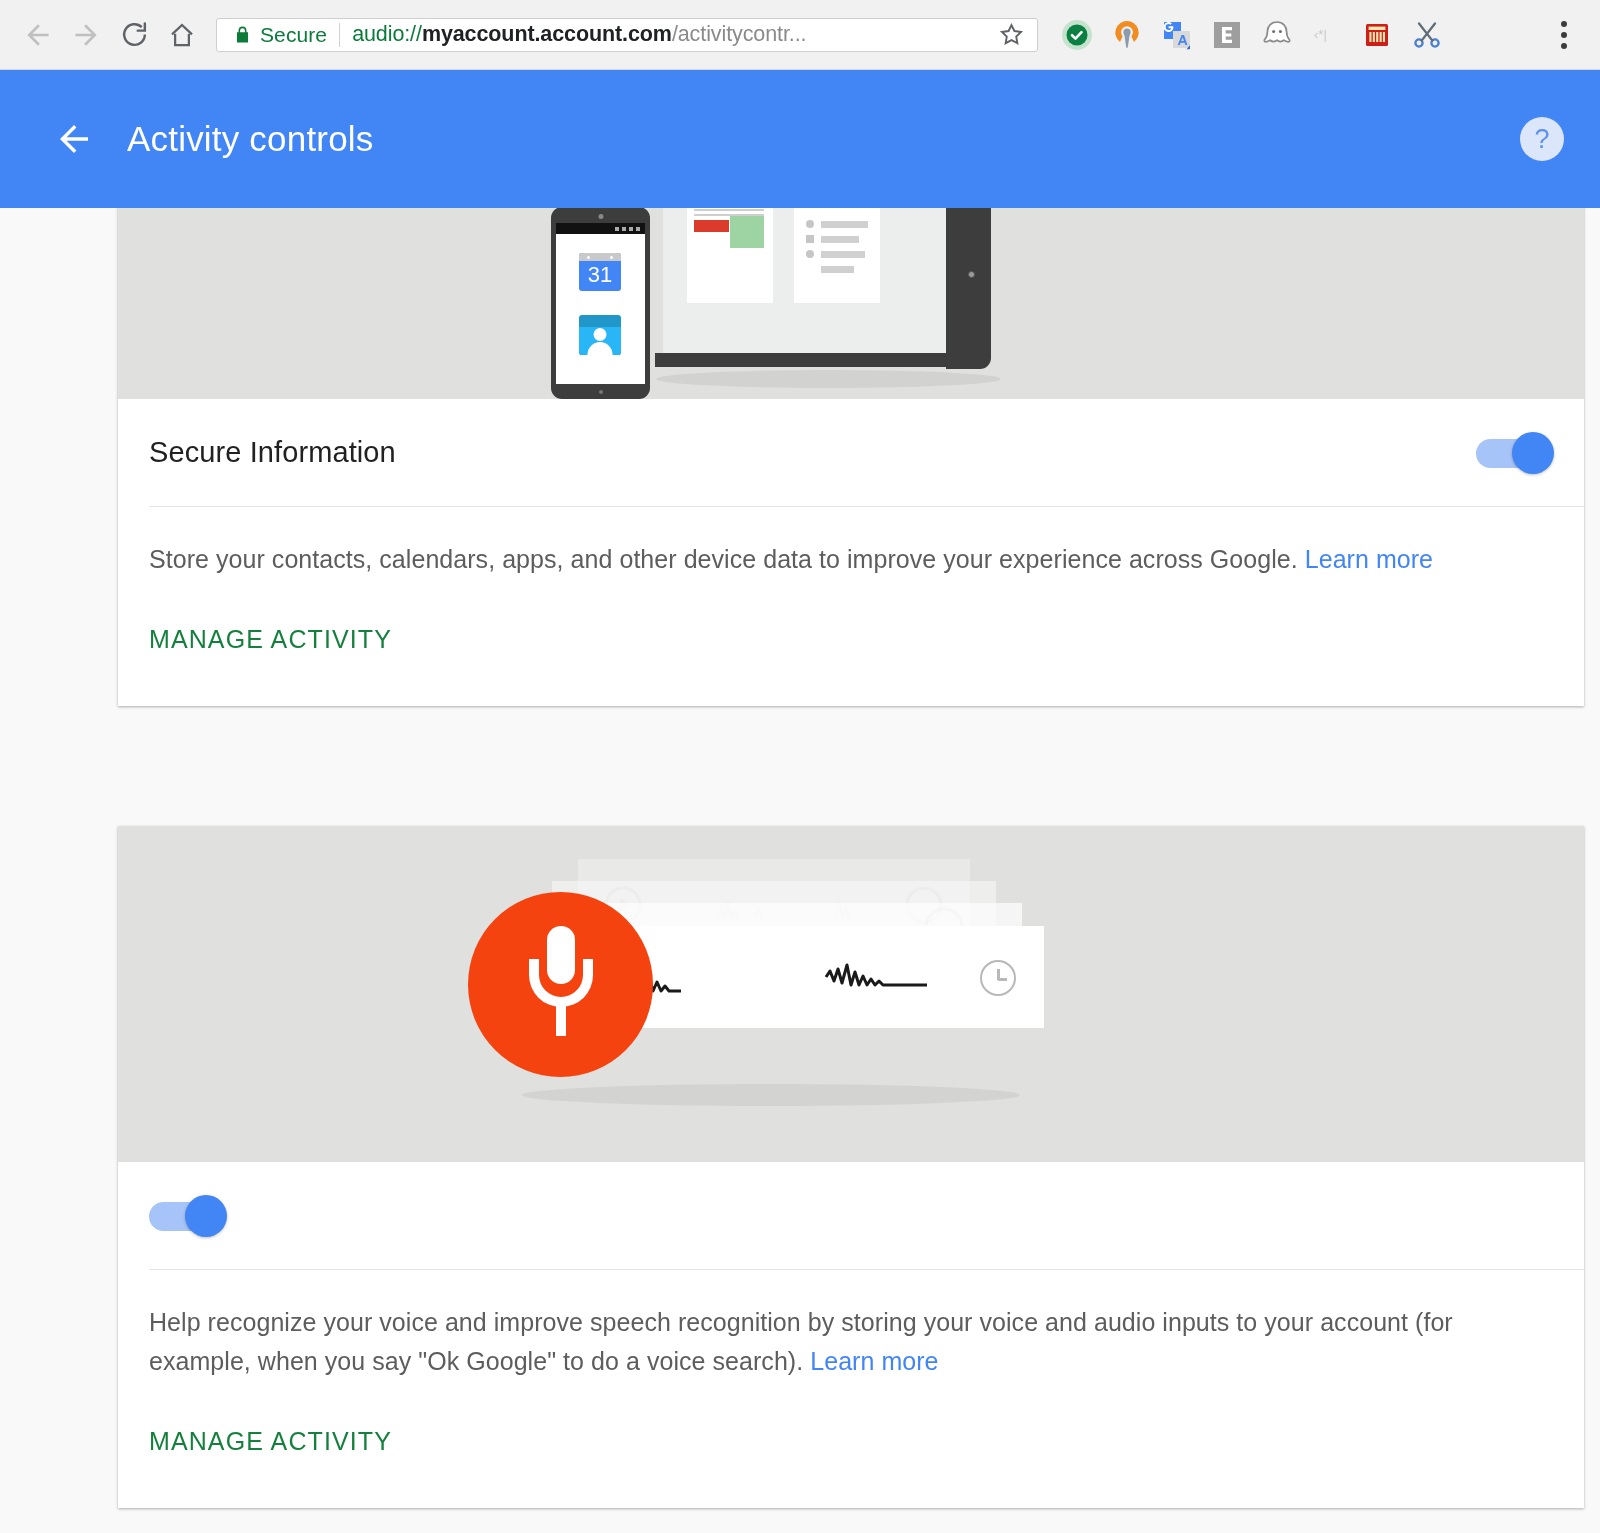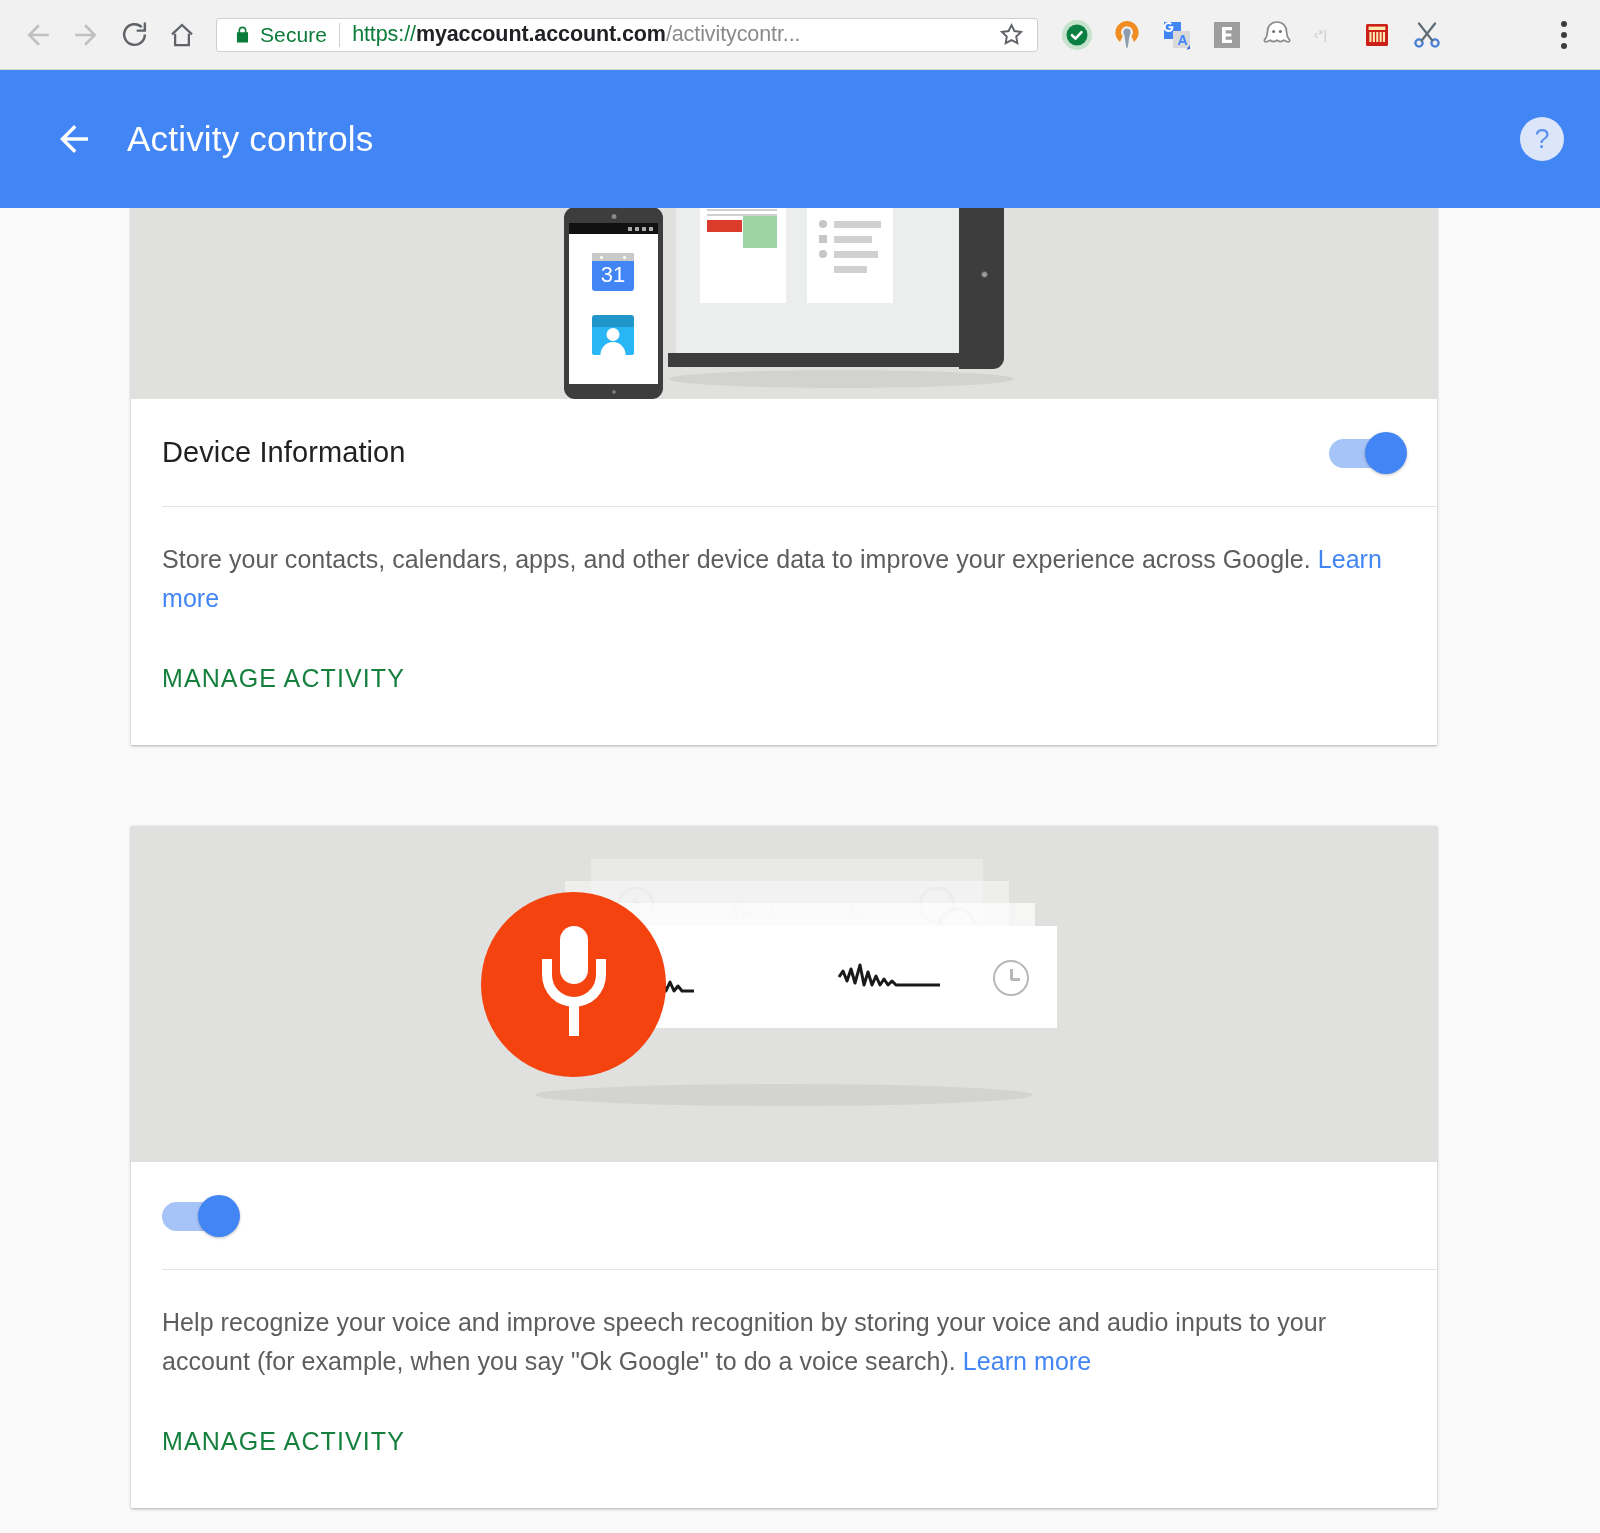--- a/index.html
+++ b/index.html
@@ -109,22 +109,22 @@
   .page {
     position: relative;
     width: 1600px;
     height: 1349px;
     background: #f9f9f9;
     overflow: hidden;
   }
 
   .card {
     position: absolute;
-    left: 131px;
-    width: 1306px;
+    left: 118px;
+    width: 1466px;
     background: #ffffff;
     box-shadow: 0 1px 3px rgba(0,0,0,0.22), 0 1px 2px rgba(0,0,0,0.10);
   }
 
   .hero {
     position: relative;
     width: 100%;
     background: #e0e0de;
     overflow: hidden;
   }
@@ -307,21 +307,21 @@
   </div>
 
   <div class="omnibox">
     <span class="lock-icon">
       <svg width="19" height="23" viewBox="0 0 24 24">
           <path d="M17 9V7a5 5 0 0 0-10 0v2H5v13h14V9h-2zm-8-2a3 3 0 0 1 6 0v2H9V7z" fill="#0b7b39"></path>
         </svg>
     </span>
     <span class="secure-word">Secure</span>
     <span class="omni-sep"></span>
-    <span class="url-text"><span class="url-scheme">https://</span><span class="url-host">myaccount.account.com</span><span class="url-path">/activitycontr...</span></span>
+    <span class="url-text"><span class="url-scheme">audio://</span><span class="url-host">myaccount.account.com</span><span class="url-path">/activitycontr...</span></span>
     <span class="star-btn">
       <svg width="27" height="27" viewBox="0 0 24 24" fill="none" stroke="#5f6368" stroke-width="1.7">
           <path d="M12 3.6l2.6 5.3 5.9.9-4.3 4.1 1 5.8-5.2-2.7-5.2 2.7 1-5.8L3.5 9.8l5.9-.9z"></path>
         </svg>
     </span>
   </div>
 
   <div class="ext-tray">
     <div class="ext-icon">
       <svg width="36" height="36" viewBox="0 0 36 36">
@@ -461,21 +461,21 @@
             <span class="lower"></span>
               <span class="head"></span>
               <span class="body"></span>
           </span>
         </span>
         <span class="home"></span>
       </div>
     </div>
 
     <div class="card-head">
-      <span class="card-title">Device Information</span>
+      <span class="card-title">Secure Information</span>
       <span class="toggle">
         <span class="track"></span>
         <span class="thumb"></span>
       </span>
     </div>
 
     <div class="divider"></div>
 
     <div class="card-body">
       <p class="desc"><span>Store your contacts, calendars, apps, and other device data to improve your experience across Google. </span><span class="lnk">Learn more</span></p>

